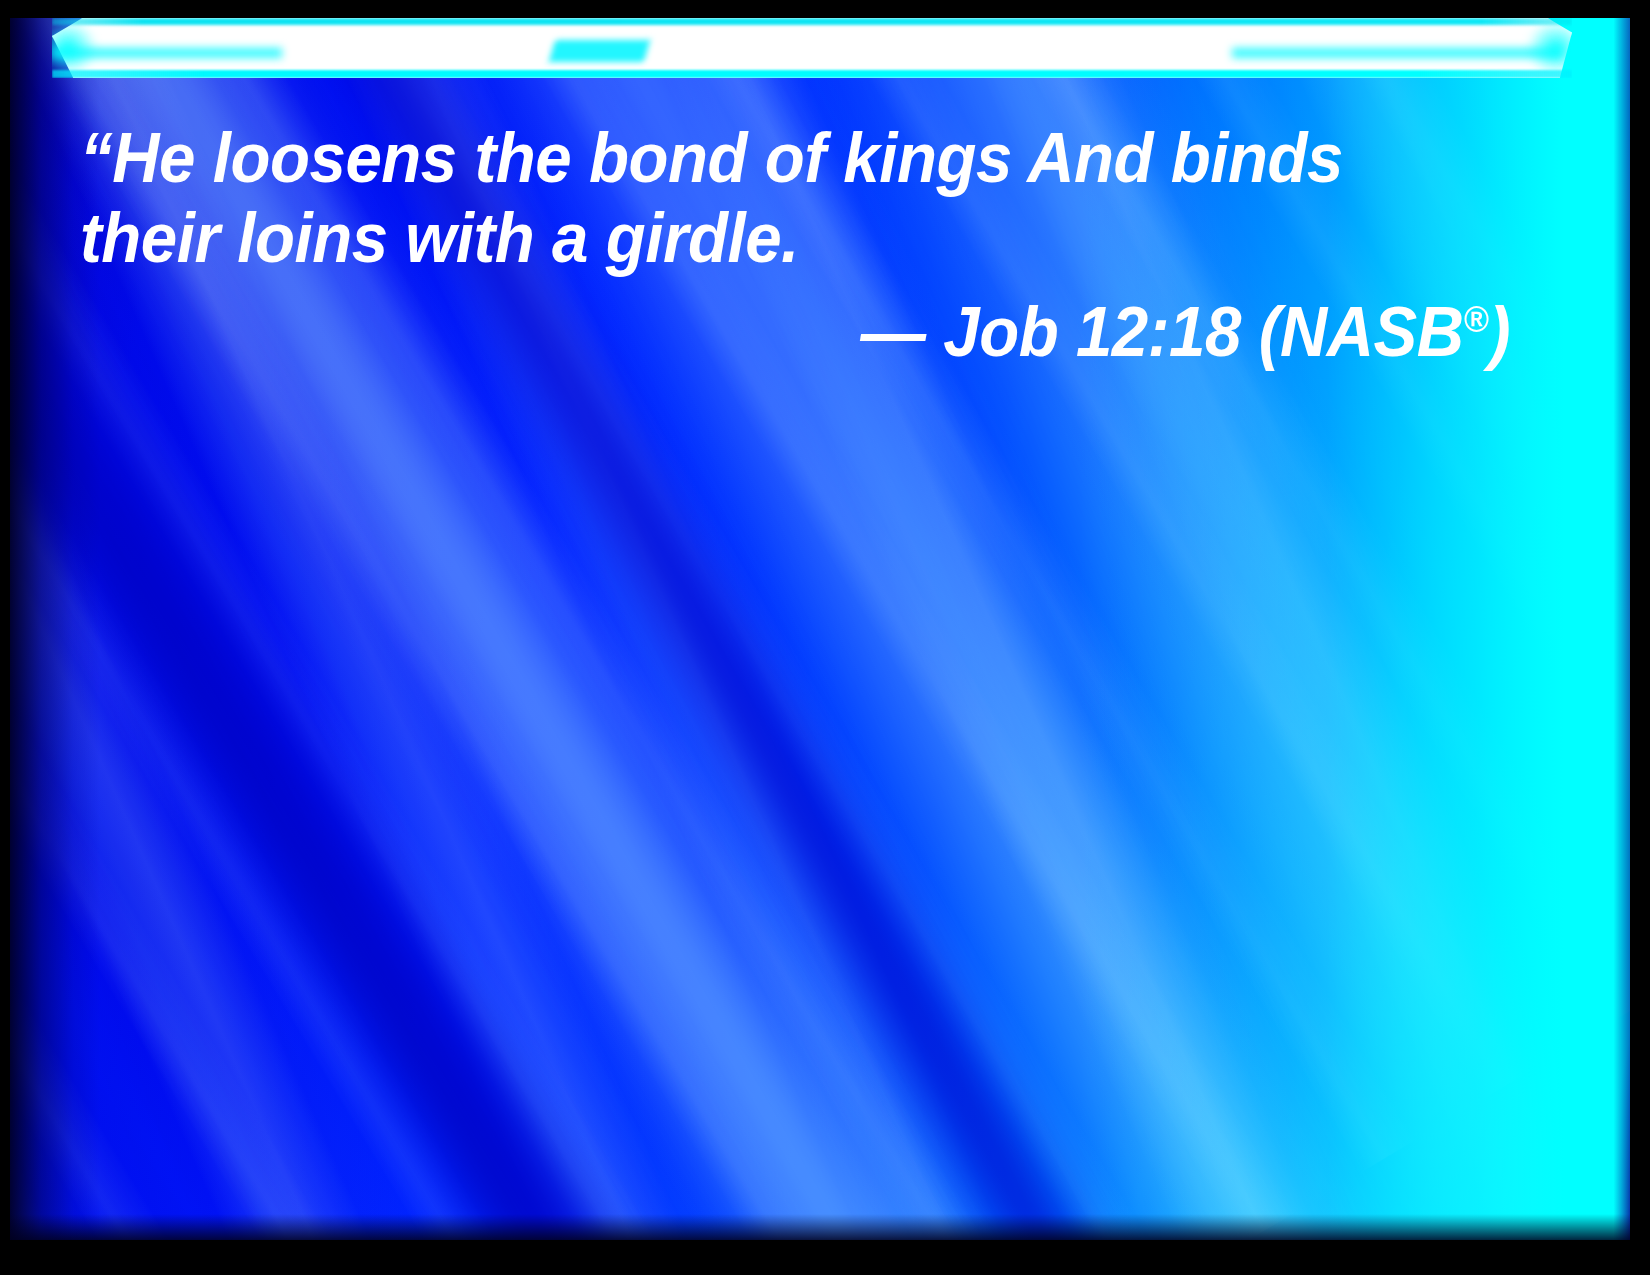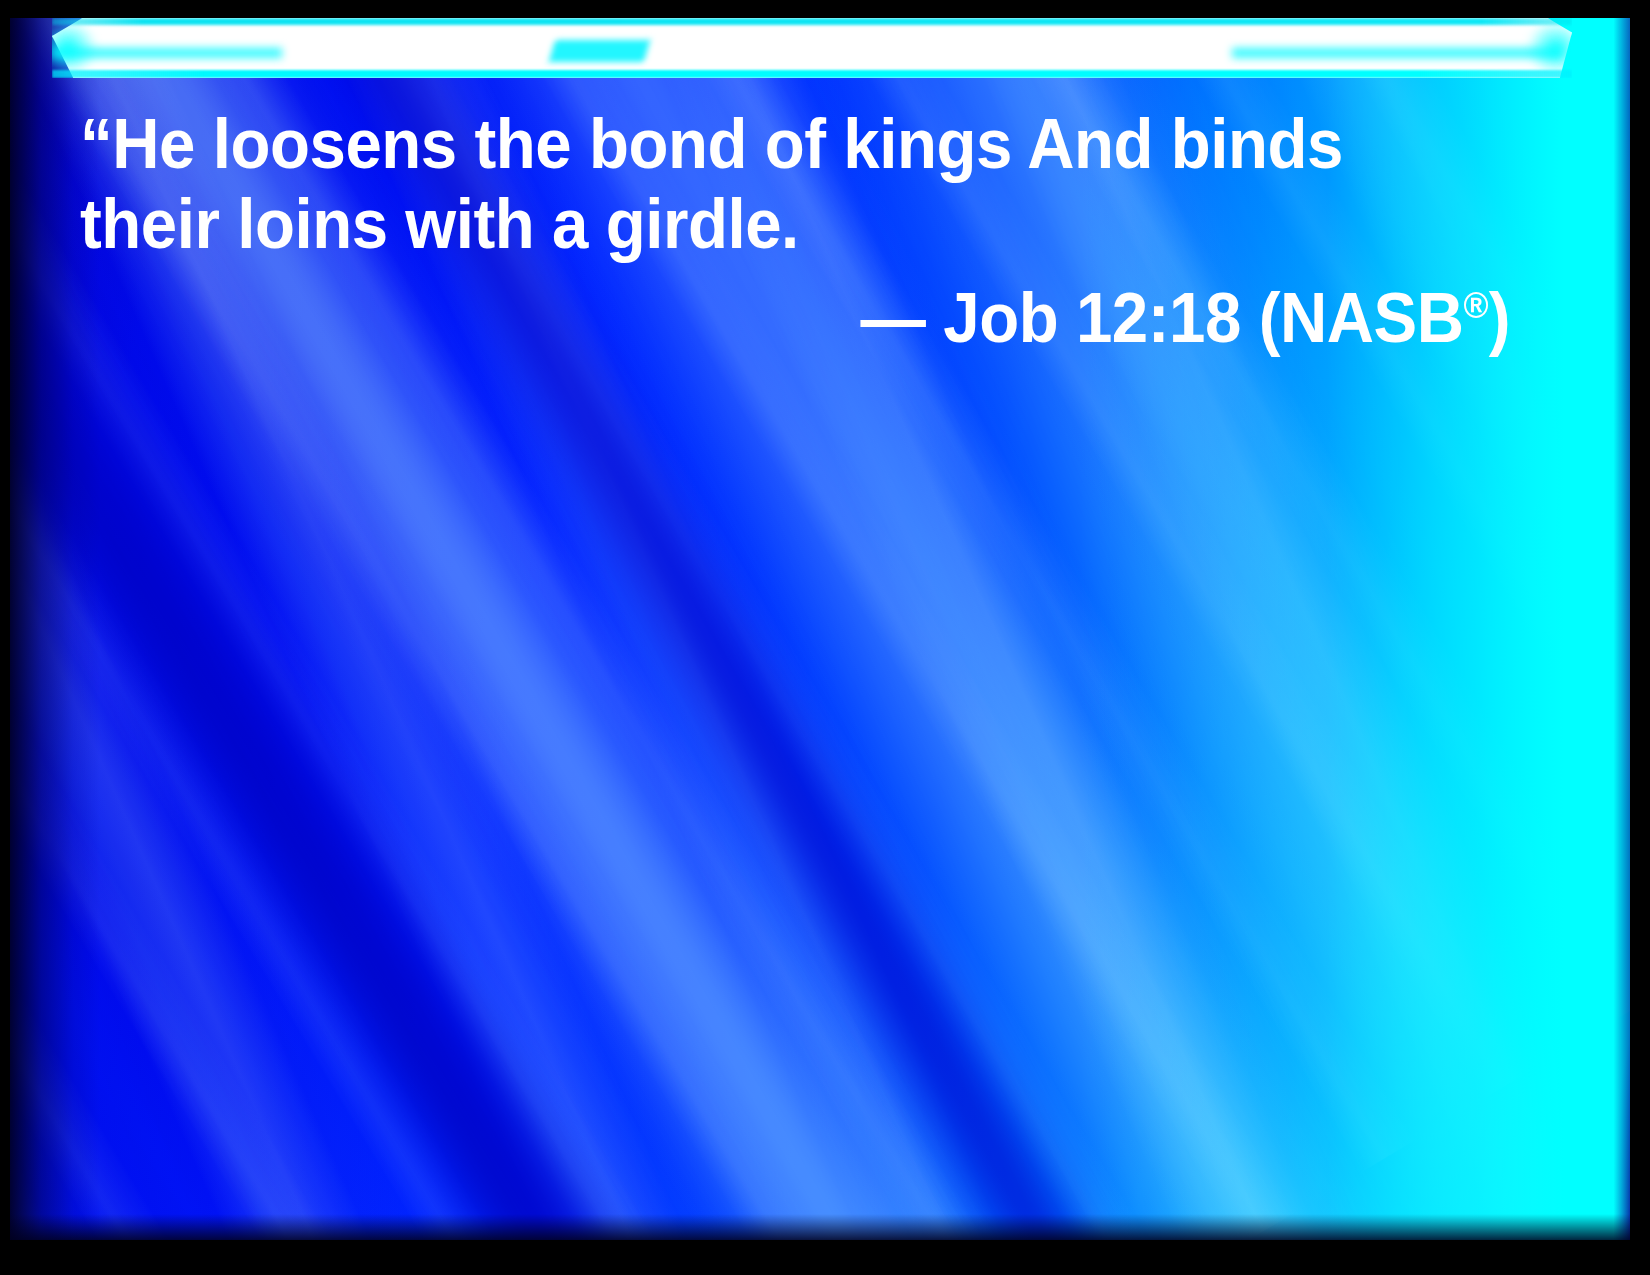--- a/index.html
+++ b/index.html
@@ -255,22 +255,23 @@
     position: absolute;
     right: -14px; top: 2px; width: 60px; height: 56px;
     background: radial-gradient(ellipse at center, rgba(0,255,255,0.95) 0%, rgba(0,255,255,0) 70%);
     filter: blur(4px);
   }
 
   
   #verse-block {
     position: absolute;
     left: 80px;
-    top: 104px;
+    top: 118px;
     width: 1430px;
+    font-style: italic;
   }
   .verse-line {
     color: #ffffff;
     font-family: "Liberation Sans", sans-serif;
     font-weight: bold;
     font-size: 70px;
     line-height: 80px;
     letter-spacing: -0.5px;
     transform: scaleX(0.935);
     transform-origin: left center;

